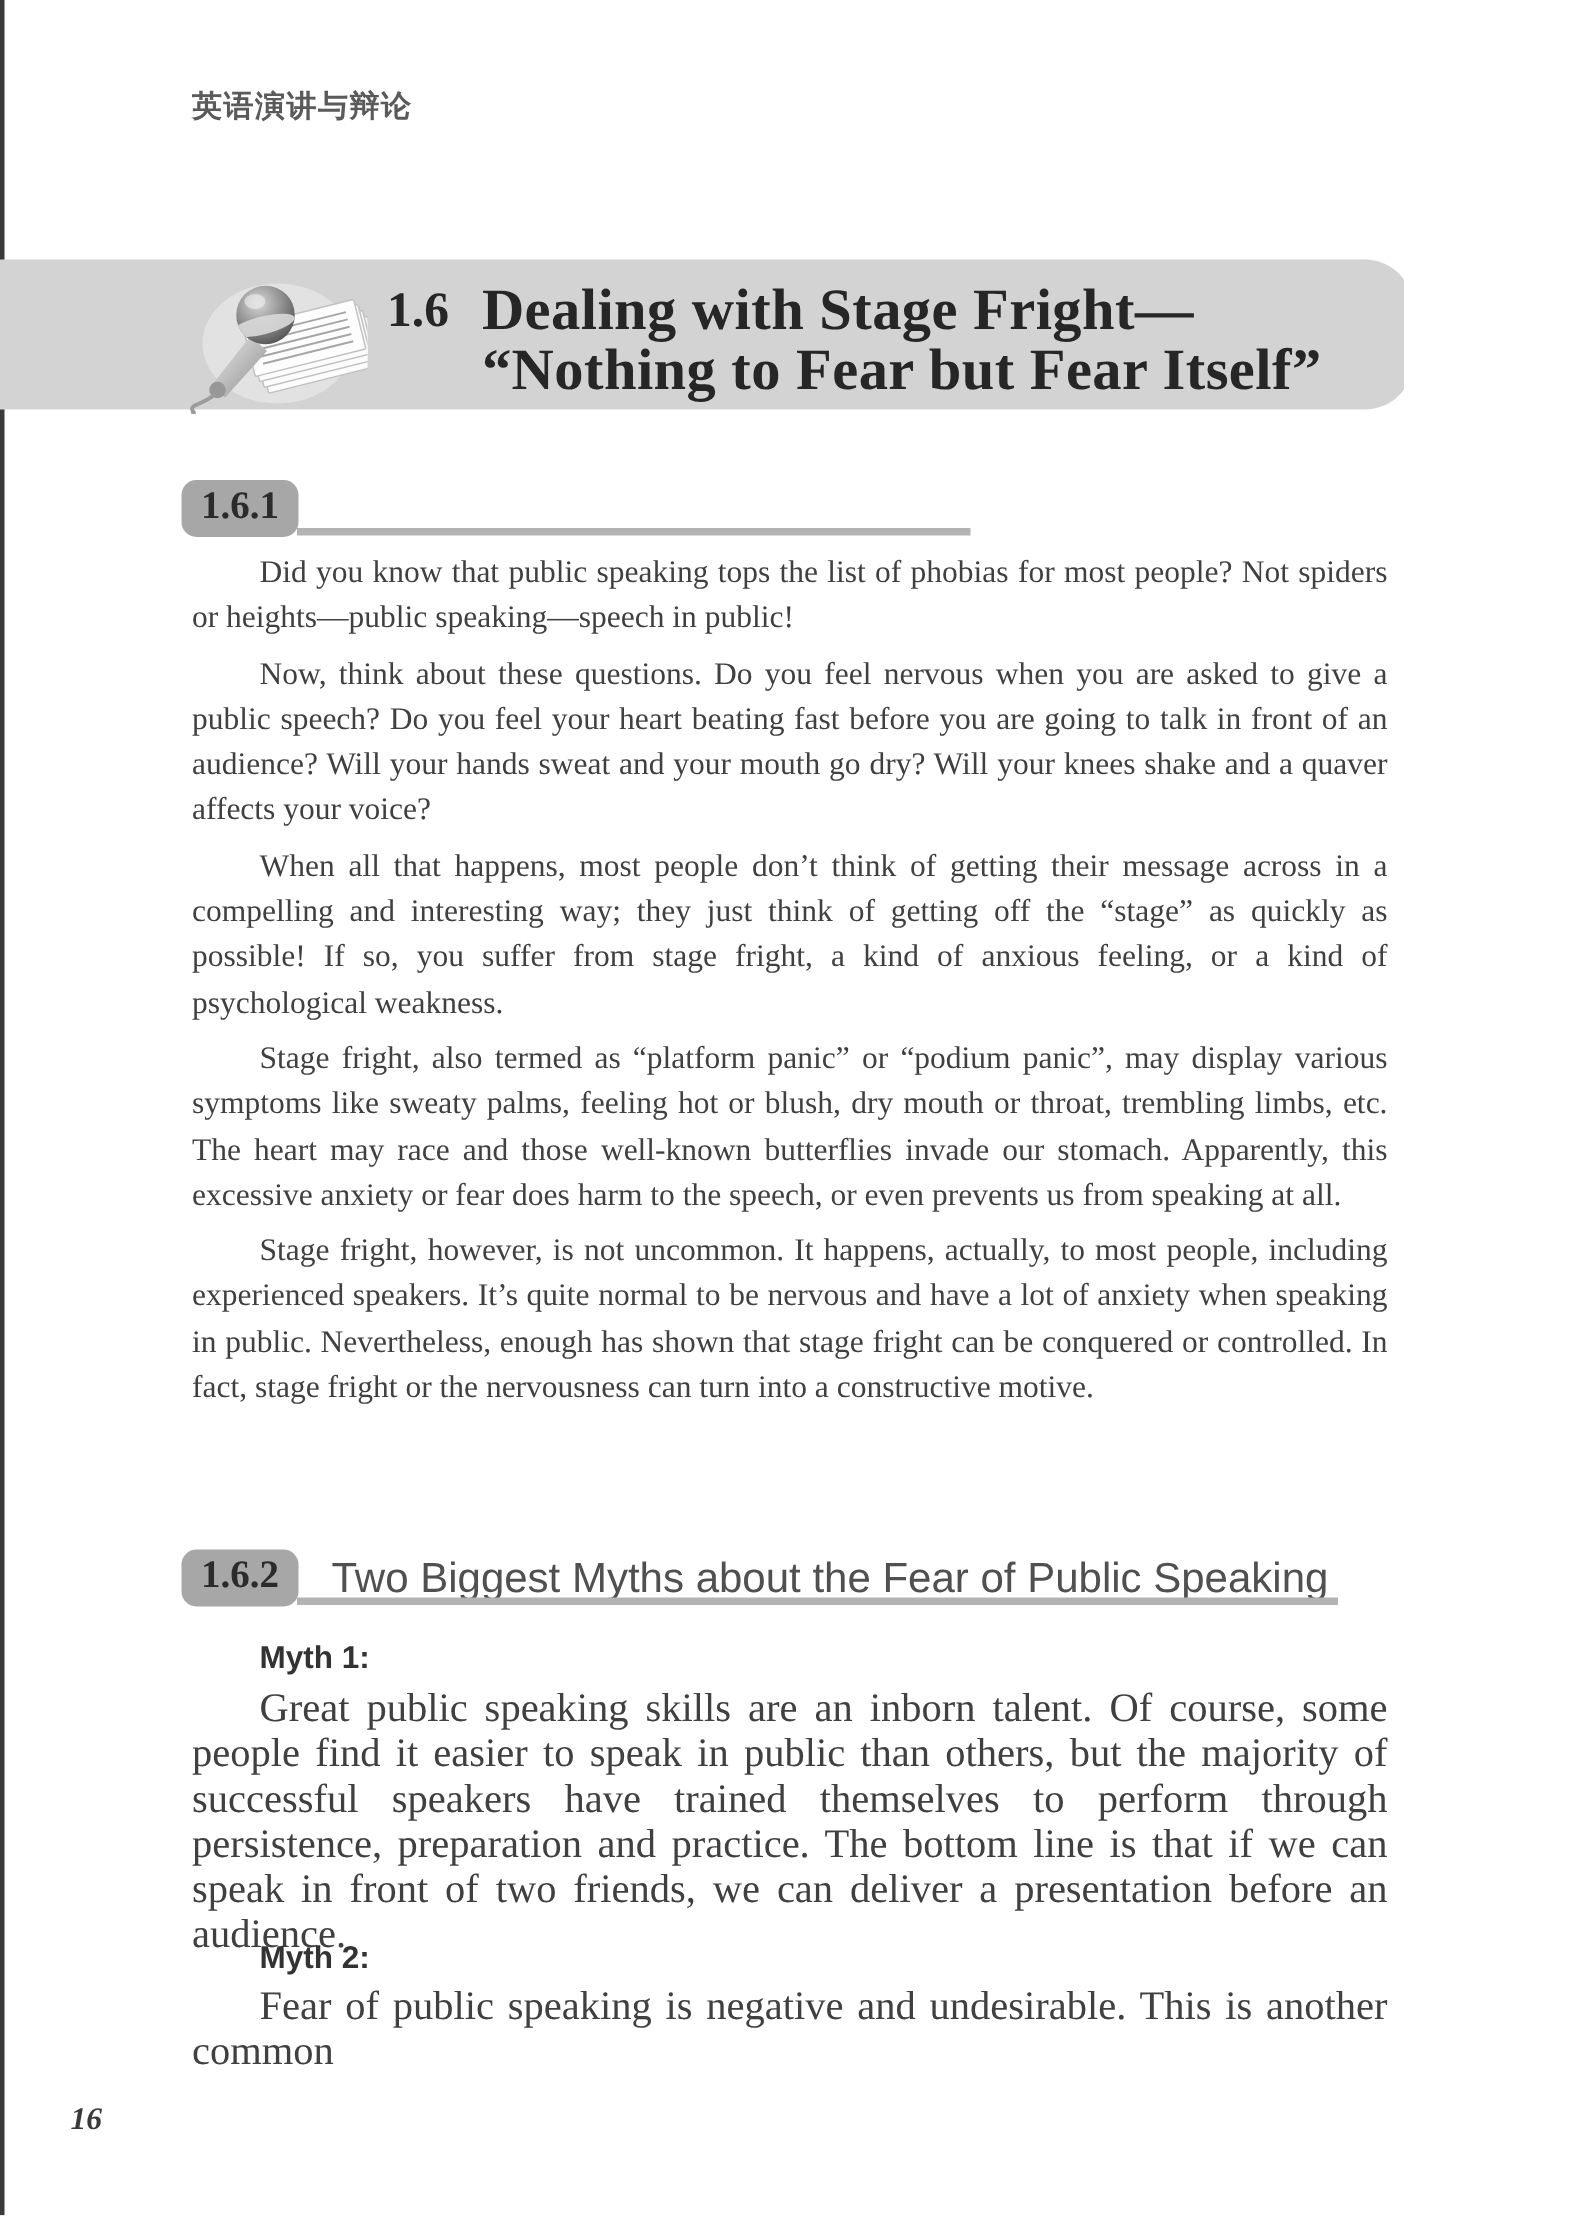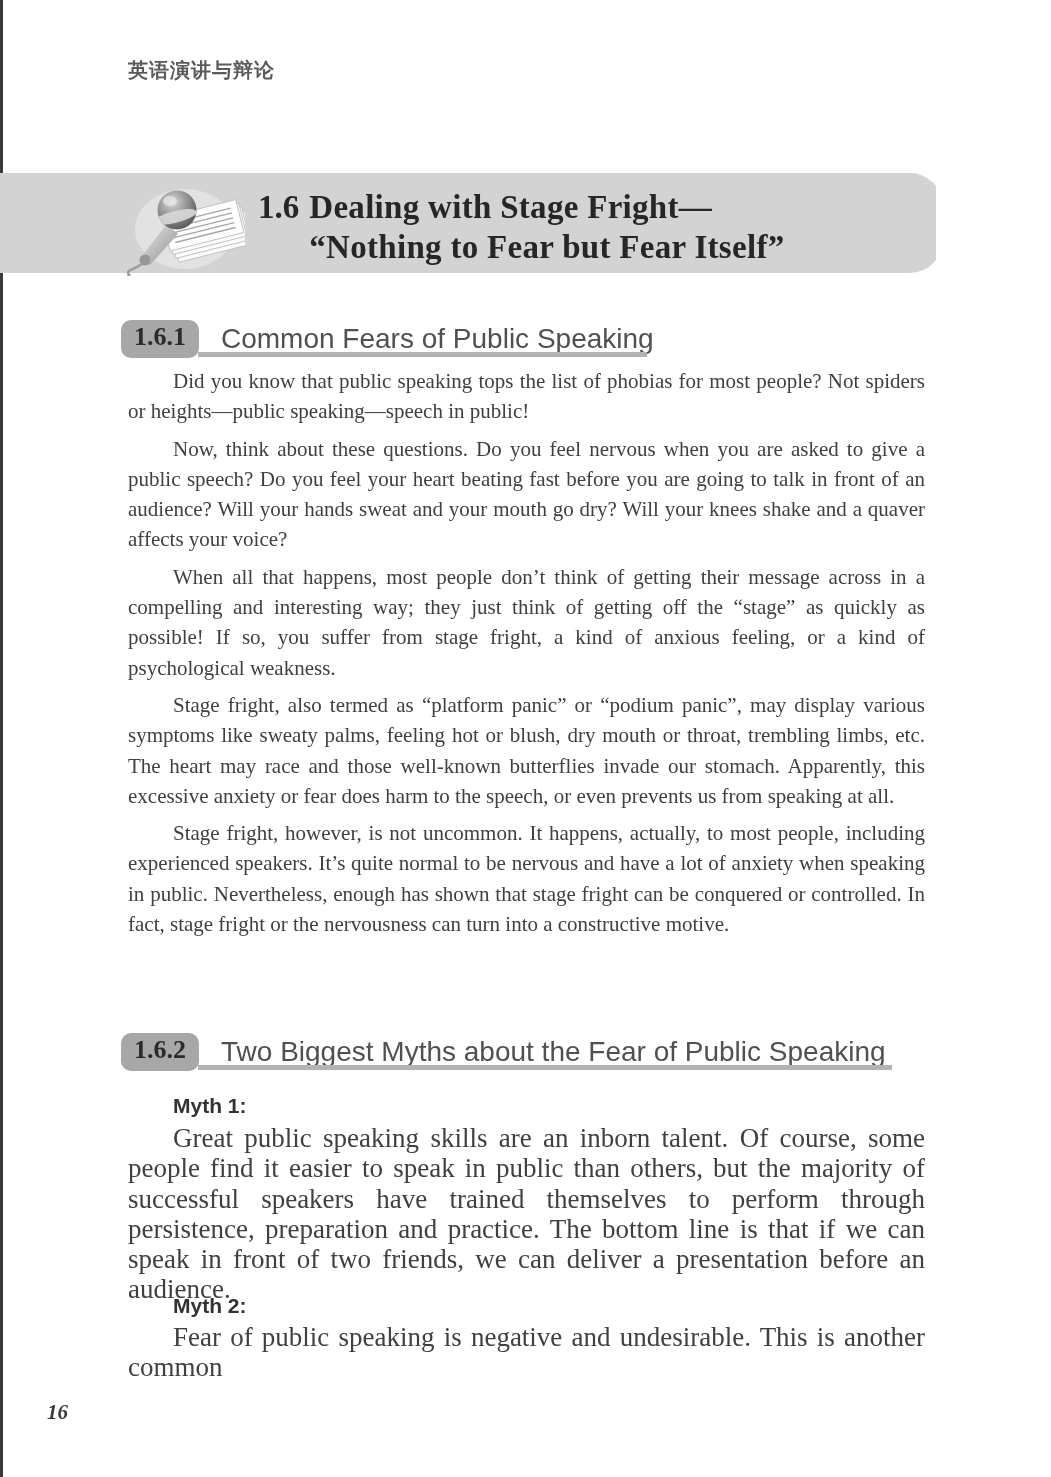--- a/index.html
+++ b/index.html
@@ -16,22 +16,22 @@
   .bookmark{position:absolute;left:984px;top:2px;width:23px;height:29px;}
   .banner{
     position:absolute;left:0;top:173px;width:942px;height:100px;
     background:#d3d3d3;border-radius:0 32px 32px 0;
   }
   .banner-icon{position:absolute;left:120px;top:186px;width:125px;height:90px;}
   .banner-heading{
     position:absolute;left:258px;top:187px;display:flex;
     font-weight:bold;color:#262626;
   }
-  .banner-num{font-size:33px;line-height:40px;margin-right:10px;}
-  .banner-lines{font-size:33px;line-height:40px;letter-spacing:0.3px;}
+  .banner-num{font-size:33px;line-height:40px;margin-right:22px;}
+  .banner-lines{font-size:39px;line-height:40px;letter-spacing:0.3px;}
   .section-heading{position:absolute;left:121px;display:flex;align-items:center;text-align:center;}
   .sec1{top:320px;}
   .sec2{top:1033px;}
   .section-badge{
     display:inline-block;background:#a7a7a7;border-radius:10px;
     font-family:"Liberation Serif",serif;font-weight:bold;font-size:26px;
     color:#2b2b2b;padding:2px 13px 6px;position:relative;z-index:2;
   }
   .section-title{
     font-family:"Liberation Sans",sans-serif;font-size:28px;color:#505050;
@@ -125,21 +125,20 @@
     <div class="banner-num">1.6</div>
     <div class="banner-lines">
       <div>Dealing with Stage Fright—</div>
       <div>“Nothing to Fear but Fear Itself”</div>
     </div>
   </div>
 
   <div class="heading-underline u1"></div>
   <div class="section-heading sec1">
     <span class="section-badge">1.6.1</span>
-    <span class="section-title">Common Fears of Public Speaking</span>
   </div>
 
   <div class="body-block b1">
     <p>Did you know that public speaking tops the list of phobias for most people? Not spiders or heights—public speaking—speech in public!</p>
     <p>Now, think about these questions. Do you feel nervous when you are asked to give a public speech? Do you feel your heart beating fast before you are going to talk in front of an audience? Will your hands sweat and your mouth go dry? Will your knees shake and a quaver affects your voice?</p>
     <p>When all that happens, most people don’t think of getting their message across in a compelling and interesting way; they just think of getting off the “stage” as quickly as possible! If so, you suffer from stage fright, a kind of anxious feeling, or a kind of psychological weakness.</p>
     <p>Stage fright, also termed as “platform panic” or “podium panic”, may display various symptoms like sweaty palms, feeling hot or blush, dry mouth or throat, trembling limbs, etc. The heart may race and those well-known butterflies invade our stomach. Apparently, this excessive anxiety or fear does harm to the speech, or even prevents us from speaking at all.</p>
     <p>Stage fright, however, is not uncommon. It happens, actually, to most people, including experienced speakers. It’s quite normal to be nervous and have a lot of anxiety when speaking in public. Nevertheless, enough has shown that stage fright can be conquered or controlled. In fact, stage fright or the nervousness can turn into a constructive motive.</p>
   </div>
 

